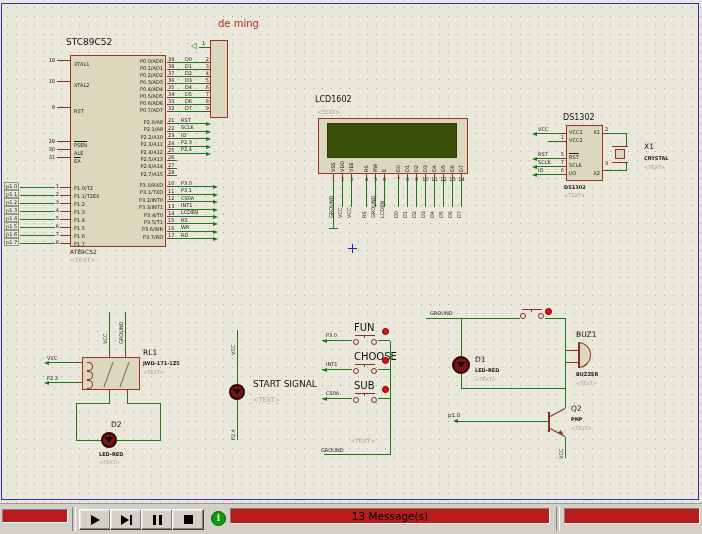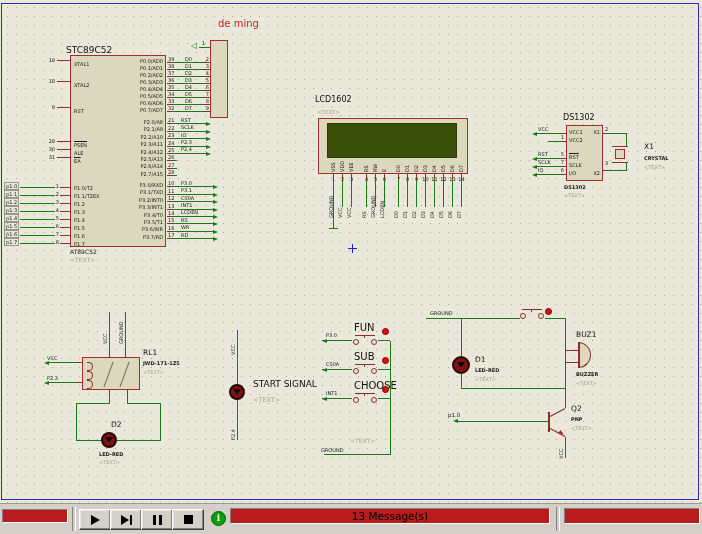--- a/index.html
+++ b/index.html
@@ -133,21 +133,21 @@
 </head>
 <body>
 
 <div id="screen">
 
   <div id="canvas" class="a">
     <div id="sheet-border" class="a"></div>
 
     <div class="a t55 redtxt" style="left:218px;top:21px;font-size:10px">de ming</div>
 
-    <div class="a t9" style="left:66px;top:45px">STC89C52</div>
+    <div class="a t9" style="left:66px;top:37px">STC89C52</div>
     <div class="a body" style="left:70px;top:55px;width:96px;height:192px">
 
       <span class="a t5" style="left:3px;top:5px">XTAL1</span>
       <span class="a t5" style="left:3px;top:26px">XTAL2</span>
       <span class="a t5" style="left:3px;top:52px">RST</span>
       <span class="a t5 ol" style="left:3px;top:86px">PSEN</span>
       <span class="a t5" style="left:3px;top:94px">ALE</span>
       <span class="a t5 ol" style="left:3px;top:102px">EA</span>
 
       <div class="a" style="left:3px;top:128px">
@@ -672,40 +672,40 @@
             <div class="bar"></div>
               <div class="stem"></div>
               <div class="t1"></div>
               <div class="t2"></div>
           </div>
           <div class="kw2"></div>
           <div class="reddot"></div>
         </div>
       </div>
         <div class="keyitem">
-        <div class="klabel" data-field="label">SUB</div>
+        <div class="klabel" data-field="label">CHOOSE</div>
         <div class="krow">
           <div class="arrL"></div>
-          <span class="knet" data-field="net">CS0A</span>
+          <span class="knet" data-field="net">INT1</span>
           <div class="kw1"></div>
           <div class="pbtn kbtn">
             <div class="bar"></div>
               <div class="stem"></div>
               <div class="t1"></div>
               <div class="t2"></div>
           </div>
           <div class="kw2"></div>
           <div class="reddot"></div>
         </div>
       </div>
         <div class="keyitem">
-        <div class="klabel" data-field="label">CHOOSE</div>
+        <div class="klabel" data-field="label">SUB</div>
         <div class="krow">
           <div class="arrL"></div>
-          <span class="knet" data-field="net">INT1</span>
+          <span class="knet" data-field="net">CS0A</span>
           <div class="kw1"></div>
           <div class="pbtn kbtn">
             <div class="bar"></div>
               <div class="stem"></div>
               <div class="t1"></div>
               <div class="t2"></div>
           </div>
           <div class="kw2"></div>
           <div class="reddot"></div>
         </div>

